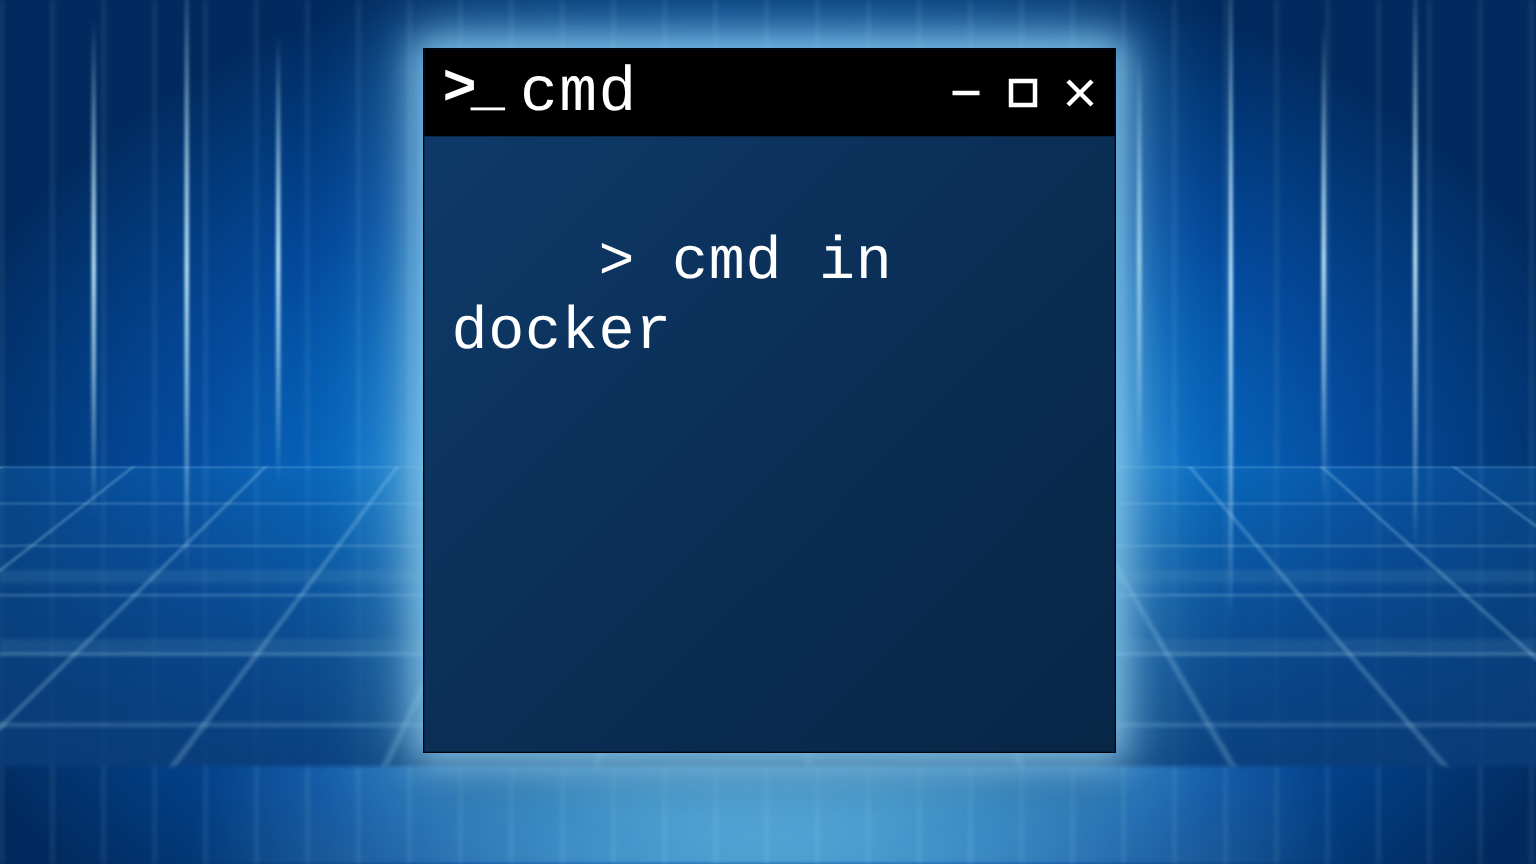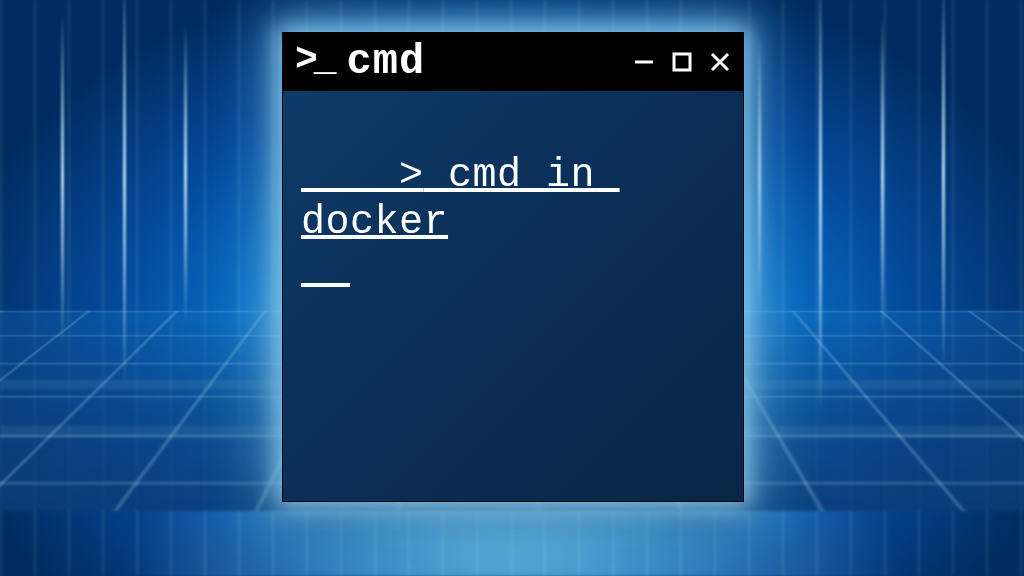--- a/index.html
+++ b/index.html
@@ -98,21 +98,21 @@
       font-family: "Consolas","Courier New",monospace;
       font-size: 38px;
       font-weight: 700;
       letter-spacing: -4px;
       line-height: 1;
       padding-bottom: 4px;
     }
 
     .titlebar .title {
       font-size: 42px;
-      font-weight: 700;
+      font-weight: 400;
       letter-spacing: 1px;
       flex: 1 1 auto;
       padding-left: 4px;
     }
 
     .win-controls {
       display: flex;
       align-items: center;
       gap: 12px;
     }
@@ -133,21 +133,20 @@
       top: 58px; left: 0; right: 0; bottom: 0;
       background: #0b325d;
       background: linear-gradient(135deg, #0e3a69 0%, #0a2c52 60%, #082646 100%);
       color: #ffffff;
       padding: 14px 18px;
       font-size: 40px;
       line-height: 1.18;
       letter-spacing: 0.5px;
       white-space: pre-wrap;
       word-break: break-word;
-      text-decoration: underline;
     }
 
     .terminal-line .prompt-char {
       display: inline;
     }
     .terminal-line .cmd-text {
       display: inline;
     }
   </style>
 </head>

